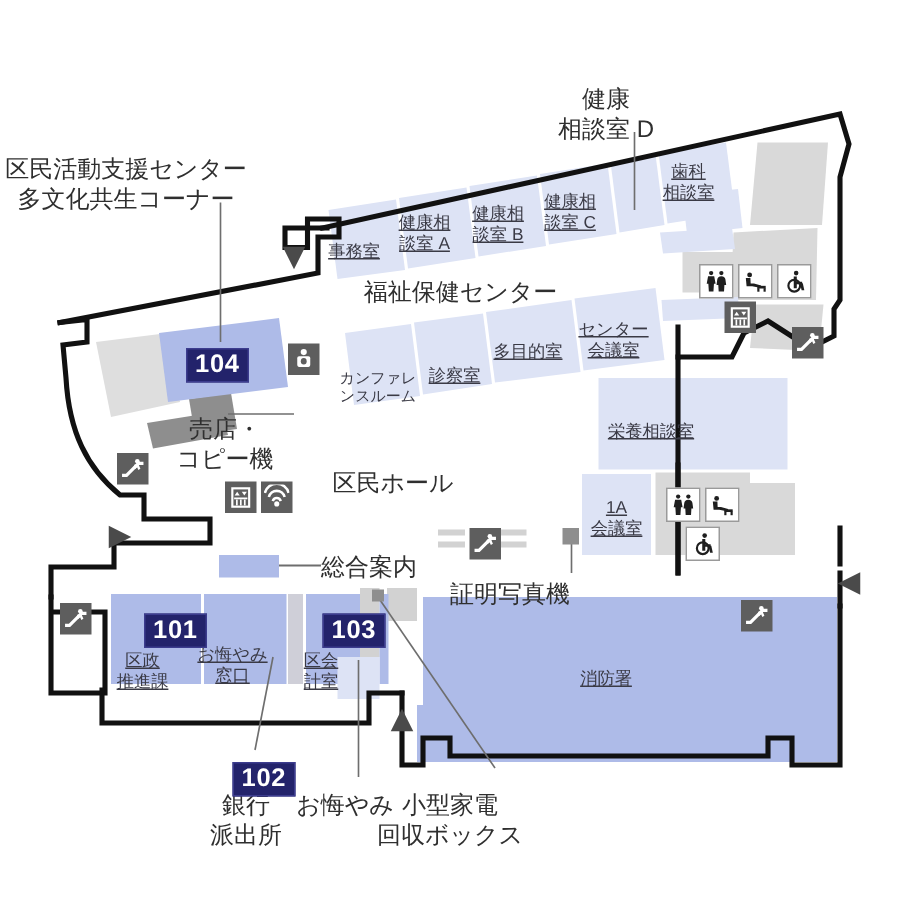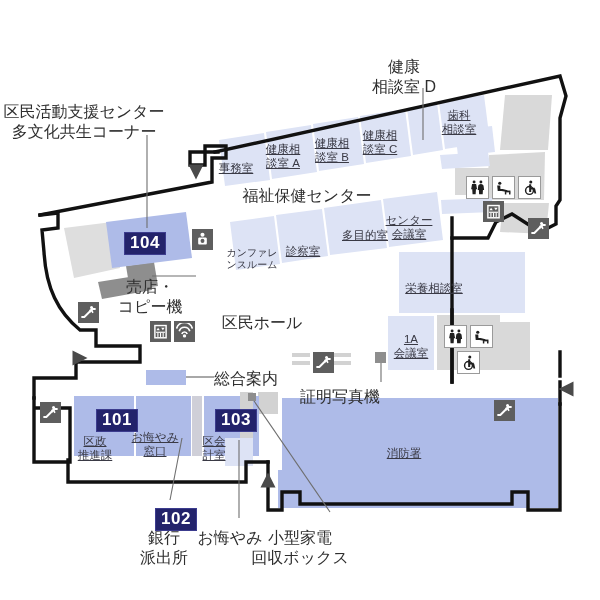--- a/index.html
+++ b/index.html
@@ -126,21 +126,21 @@
   <g id="dir-markers" fill="#4a4a4a">
         <polygon points="188.5,164.5 203.5,164.5 196,179.5" fill="#4a4a4a"></polygon>
         <polygon points="72.5,350.5 72.5,365.5 87.5,358" fill="#4a4a4a"></polygon>
         <polygon points="260.5,487.5 275.5,487.5 268,472.5" fill="#4a4a4a"></polygon>
         <polygon points="573.5,381.5 573.5,396.5 558.5,389" fill="#4a4a4a"></polygon>
       </g>
 
 </svg>
 
 <div id="callout-layer">
-      <div class="lbl out" style="left: 84px; top: 104px; transform: translateX(-50%); font-family: Liberation Mono, monospace;">区民活動支援センター
+      <div class="lbl out" style="left: 84px; top: 104px; transform: translateX(-50%);">区民活動支援センター
 多文化共生コーナー</div>
       <div class="lbl out" style="left: 404px; top: 57px; transform: translateX(-50%);">健康
 相談室 D</div>
       <div class="lbl out" style="left: 150px; top: 277px; transform: translateX(-50%);">売店・
 コピー機</div>
       <div class="lbl out" style="left: 340px; top: 387px; transform: translateX(-50%);">証明写真機</div>
       <div class="lbl out" style="left: 164px; top: 528px; transform: translateX(-50%);">銀行
 派出所</div>
       <div class="lbl out" style="left: 230px; top: 528px; transform: translateX(-50%);">お悔やみ</div>
       <div class="lbl out" style="left: 300px; top: 528px; transform: translateX(-50%);">小型家電
@@ -156,21 +156,21 @@
 談室 A</div>
       <div class="lbl rm" style="left: 332px; top: 136px; transform: translateX(-50%);">健康相
 談室 B</div>
       <div class="lbl rm" style="left: 380px; top: 128px; transform: translateX(-50%);">健康相
 談室 C</div>
       <div class="lbl rm" style="left: 459px; top: 108px; transform: translateX(-50%);">歯科
 相談室</div>
       <div class="lbl rmsm" style="left: 252px; top: 247px; transform: translateX(-50%);">カンファレ
 ンスルーム</div>
       <div class="lbl rm" style="left: 303px; top: 244px; transform: translateX(-50%);">診察室</div>
-      <div class="lbl rm" style="left: 352px; top: 228px; transform: translateX(-50%); margin-left: 13px;">多目的室</div>
+      <div class="lbl rm" style="left: 352px; top: 228px; transform: translateX(-50%);">多目的室</div>
       <div class="lbl rm" style="left: 409px; top: 213px; transform: translateX(-50%);">センター
 会議室</div>
       <div class="lbl rm" style="left: 434px; top: 281px; transform: translateX(-50%);">栄養相談室</div>
       <div class="lbl rm" style="left: 411px; top: 332px; transform: translateX(-50%);">1A
 会議室</div>
       <div class="lbl rm" style="left: 95px; top: 434px; transform: translateX(-50%);">区政
 推進課</div>
       <div class="lbl rm" style="left: 155px; top: 430px; transform: translateX(-50%);">お悔やみ
 窓口</div>
       <div class="lbl rm" style="left: 214px; top: 434px; transform: translateX(-50%);">区会

